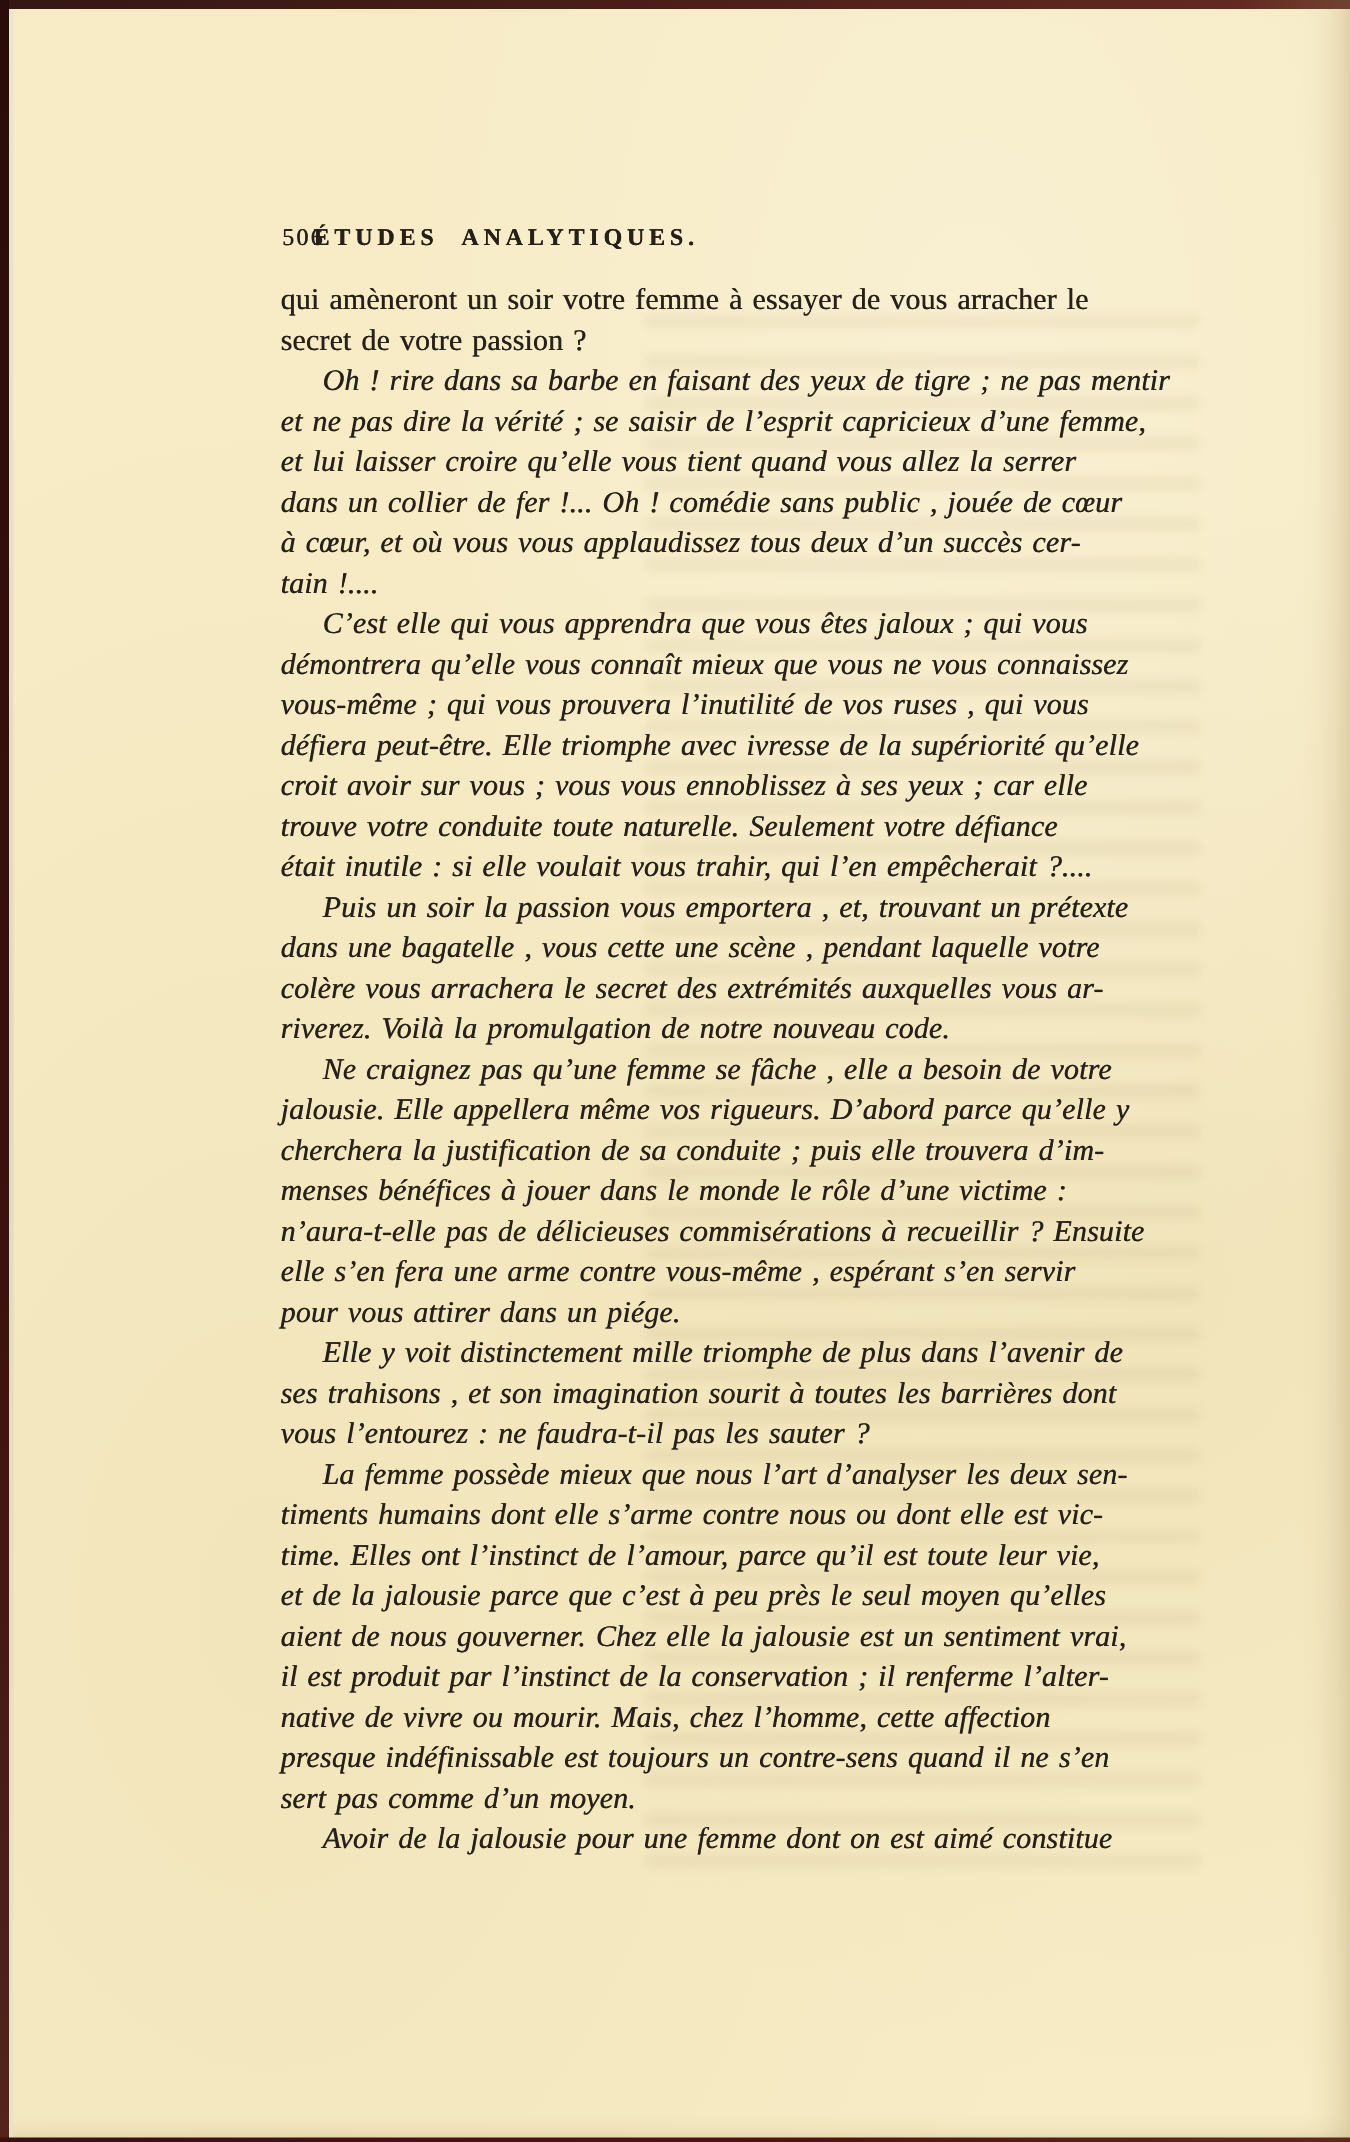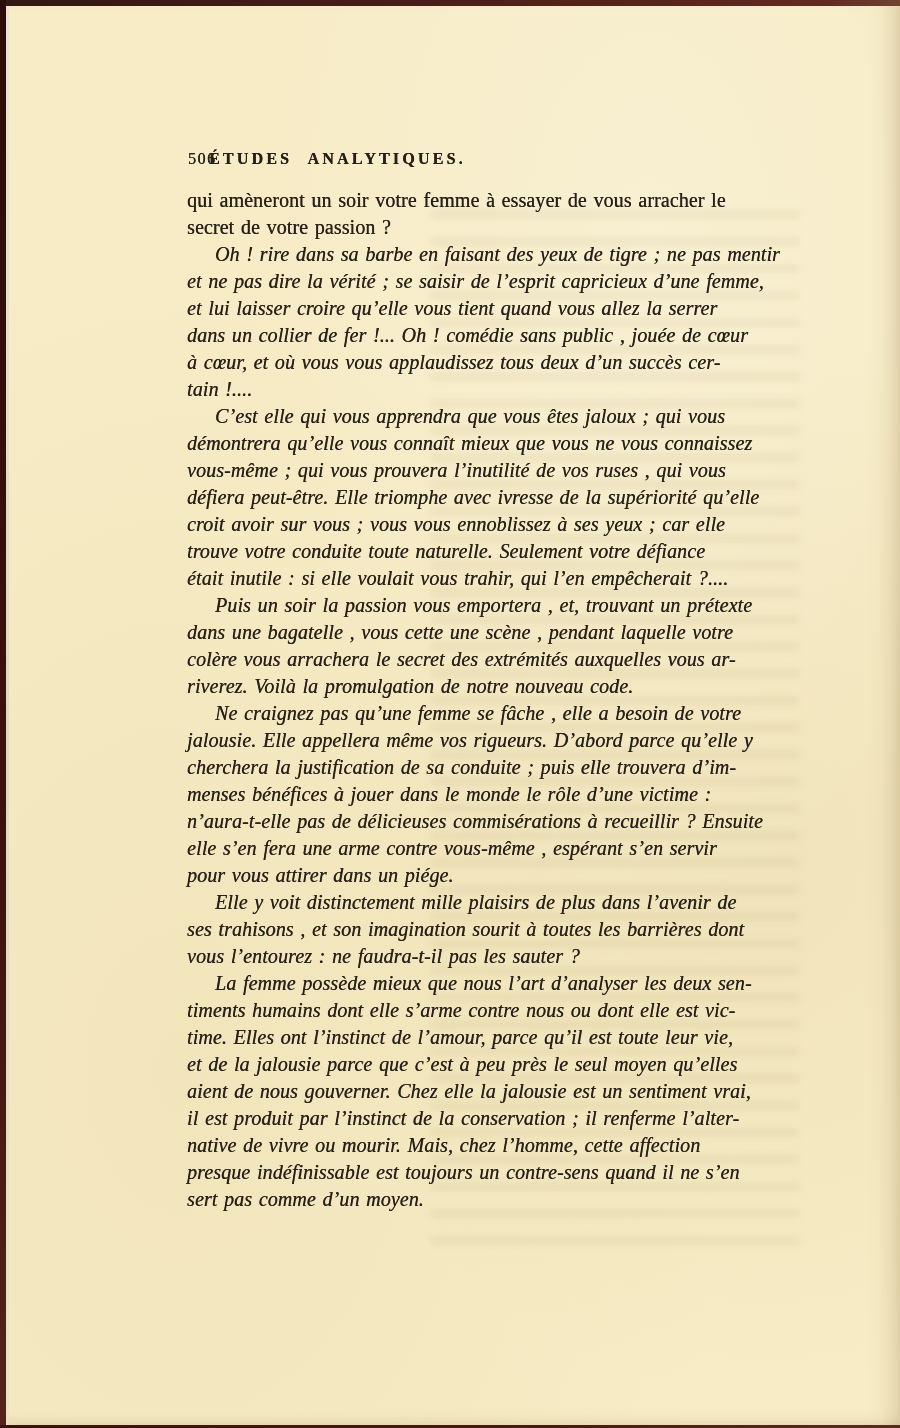--- a/index.html
+++ b/index.html
@@ -117,27 +117,28 @@
 dans une bagatelle , vous cette une scène , pendant laquelle votre
 colère vous arrachera le secret des extrémités auxquelles vous ar-
 riverez. Voilà la promulgation de notre nouveau code.</div>
         <div class="para indent">Ne craignez pas qu’une femme se fâche , elle a besoin de votre
 jalousie. Elle appellera même vos rigueurs. D’abord parce qu’elle y
 cherchera la justification de sa conduite ; puis elle trouvera d’im-
 menses bénéfices à jouer dans le monde le rôle d’une victime :
 n’aura-t-elle pas de délicieuses commisérations à recueillir ? Ensuite
 elle s’en fera une arme contre vous-même , espérant s’en servir
 pour vous attirer dans un piége.</div>
-        <div class="para indent">Elle y voit distinctement mille plaisirs de plus dans l’avenir de
+        <div class="para indent">Elle y voit distinctement mille triomphe de plus dans l’avenir de
 ses trahisons , et son imagination sourit à toutes les barrières dont
 vous l’entourez : ne faudra-t-il pas les sauter ?</div>
         <div class="para indent">La femme possède mieux que nous l’art d’analyser les deux sen-
 timents humains dont elle s’arme contre nous ou dont elle est vic-
 time. Elles ont l’instinct de l’amour, parce qu’il est toute leur vie,
 et de la jalousie parce que c’est à peu près le seul moyen qu’elles
 aient de nous gouverner. Chez elle la jalousie est un sentiment vrai,
 il est produit par l’instinct de la conservation ; il renferme l’alter-
 native de vivre ou mourir. Mais, chez l’homme, cette affection
 presque indéfinissable est toujours un contre-sens quand il ne s’en
 sert pas comme d’un moyen.</div>
+        <div class="para indent">Avoir de la jalousie pour une femme dont on est aimé constitue</div>
       </div>
   </div>
 </div>
 
 </body></html>

